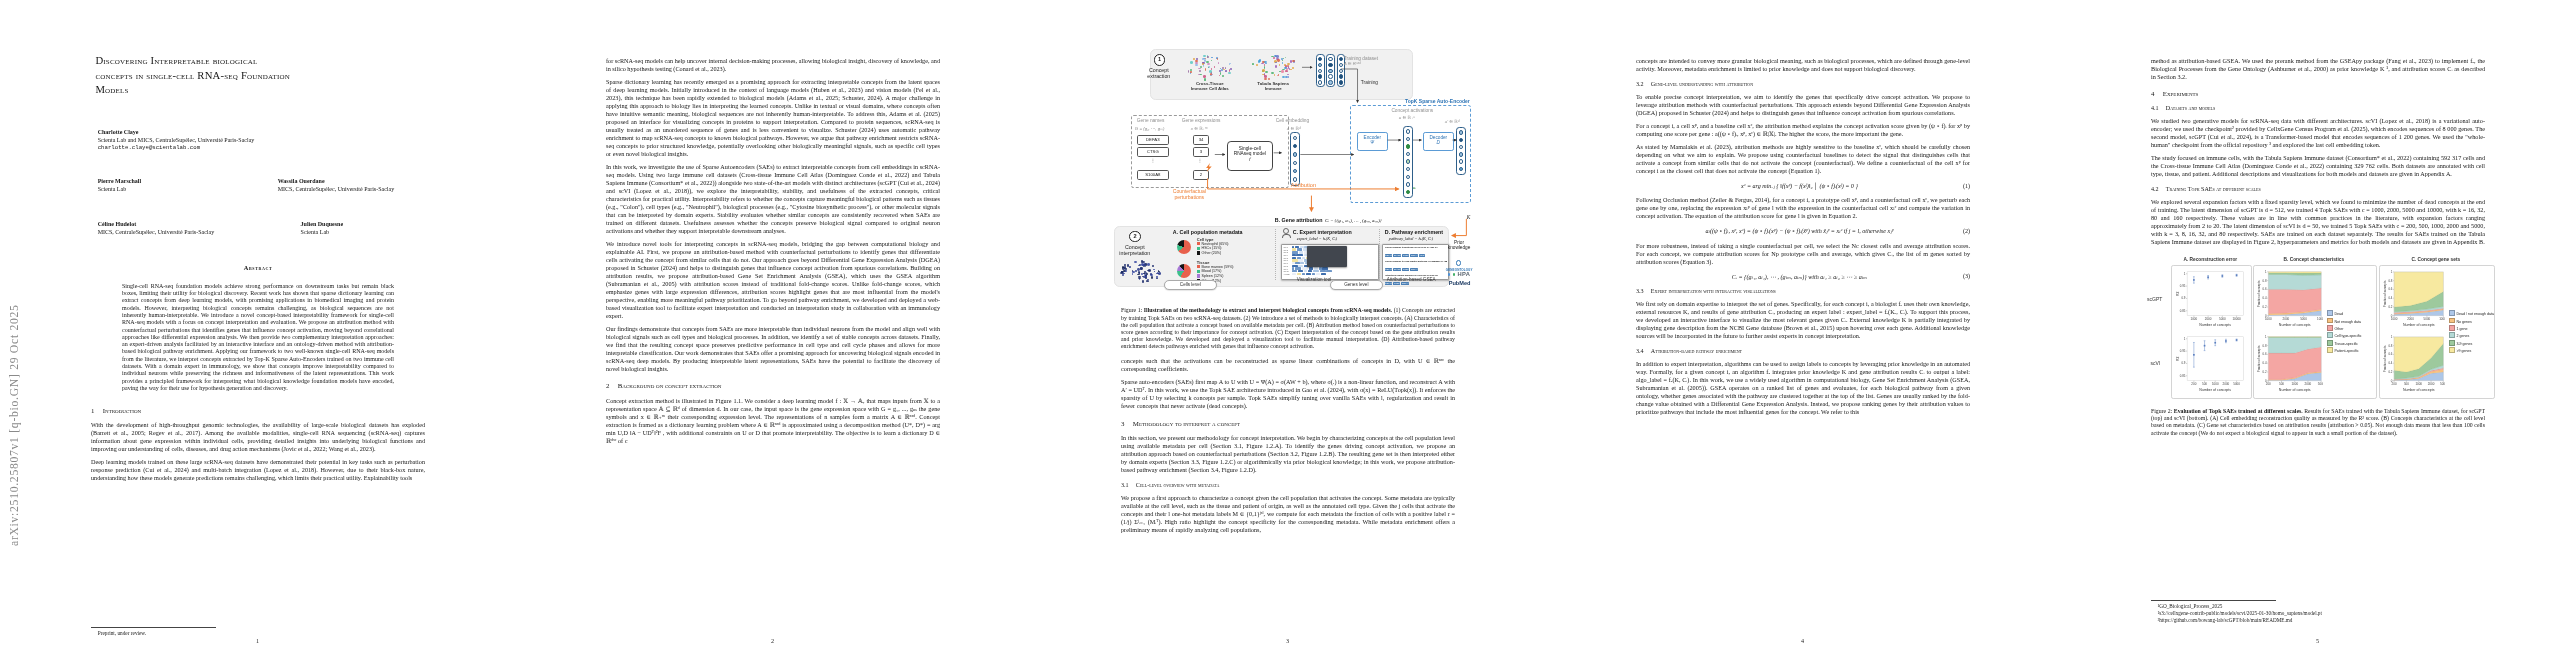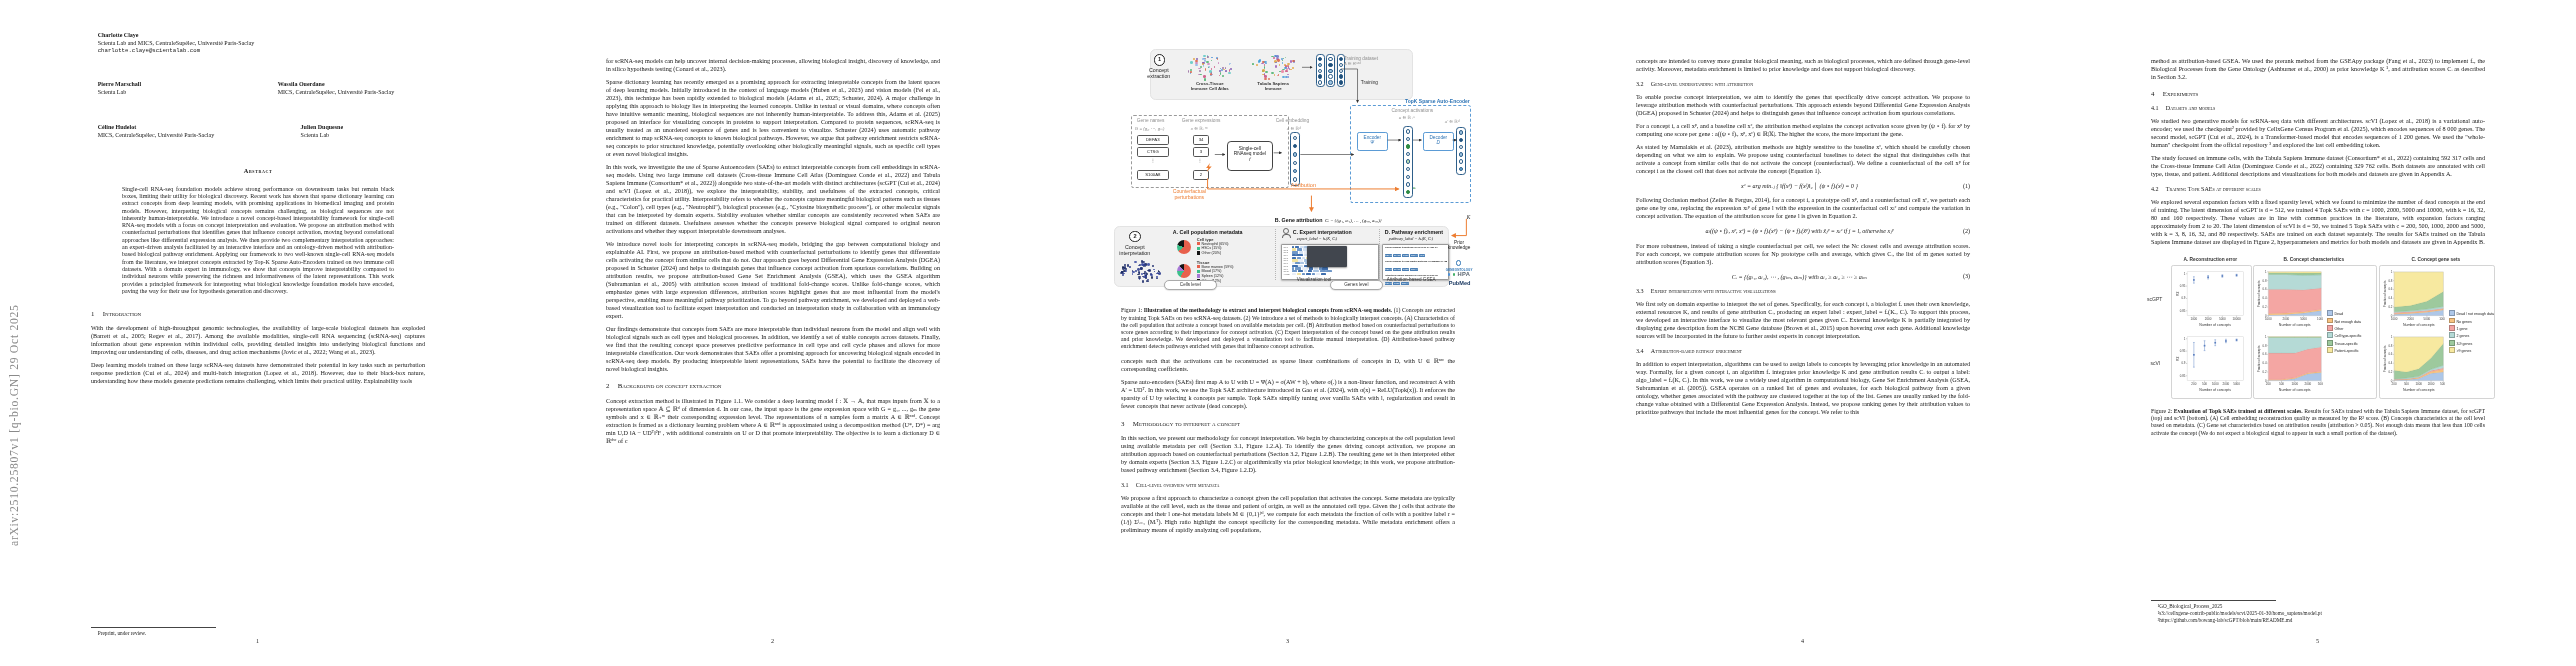--- a/index.html
+++ b/index.html
@@ -94,20 +94,25 @@
   svg text{font-family:"Liberation Sans","DejaVu Sans",sans-serif;}
 </style>
 </head>
 <body>
 
 <div class="strip">
 
   <div class="page">
     <div class="arxiv-side">arXiv:2510.25807v1  [q-bio.GN]  29 Oct 2025</div>
     <div class="content">
+      <div class="title">
+        <div>Discovering Interpretable biological</div>
+        <div>concepts in single-cell RNA-seq Foundation</div>
+        <div>Models</div>
+      </div>
       <div class="authors">
         <div class="arow" style="margin-bottom:24.5px;">
           <div>
             <div class="aname">Charlotte Claye</div>
             <div>Scienta Lab and MICS, CentraleSupélec, Université Paris-Saclay</div>
             <div class="aemail">charlotte.claye@scientalab.com</div>
           </div>
         </div>
         <div class="arow" style="margin-bottom:27px;">
           <div class="acol1">

